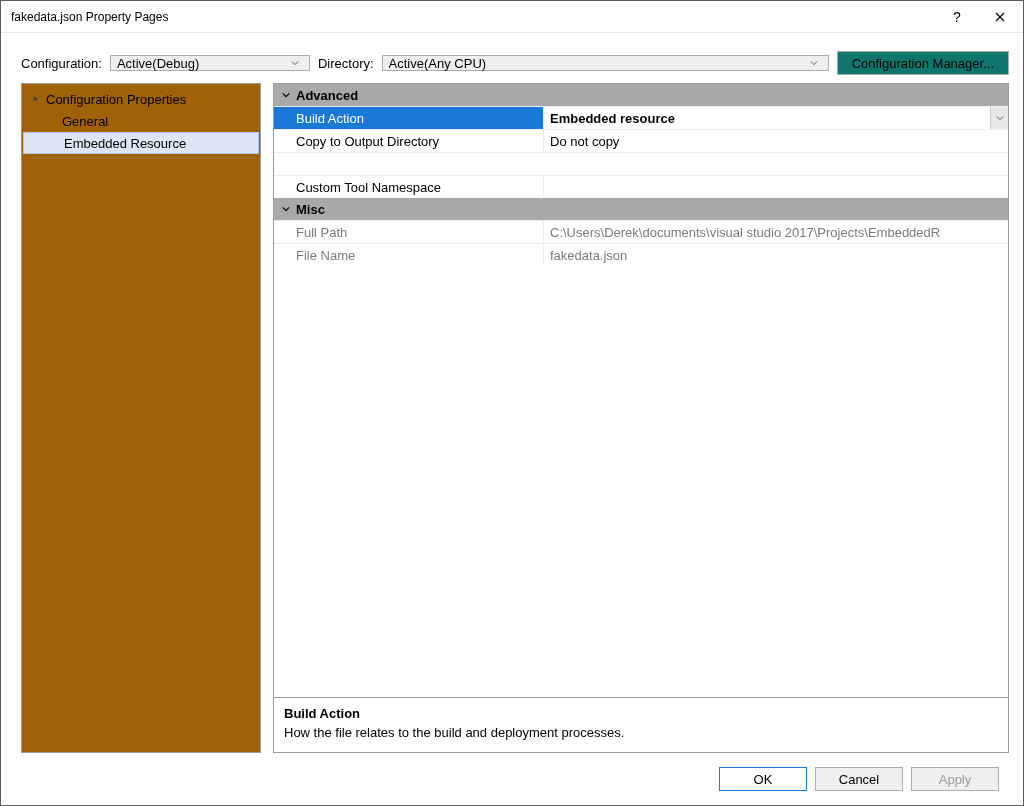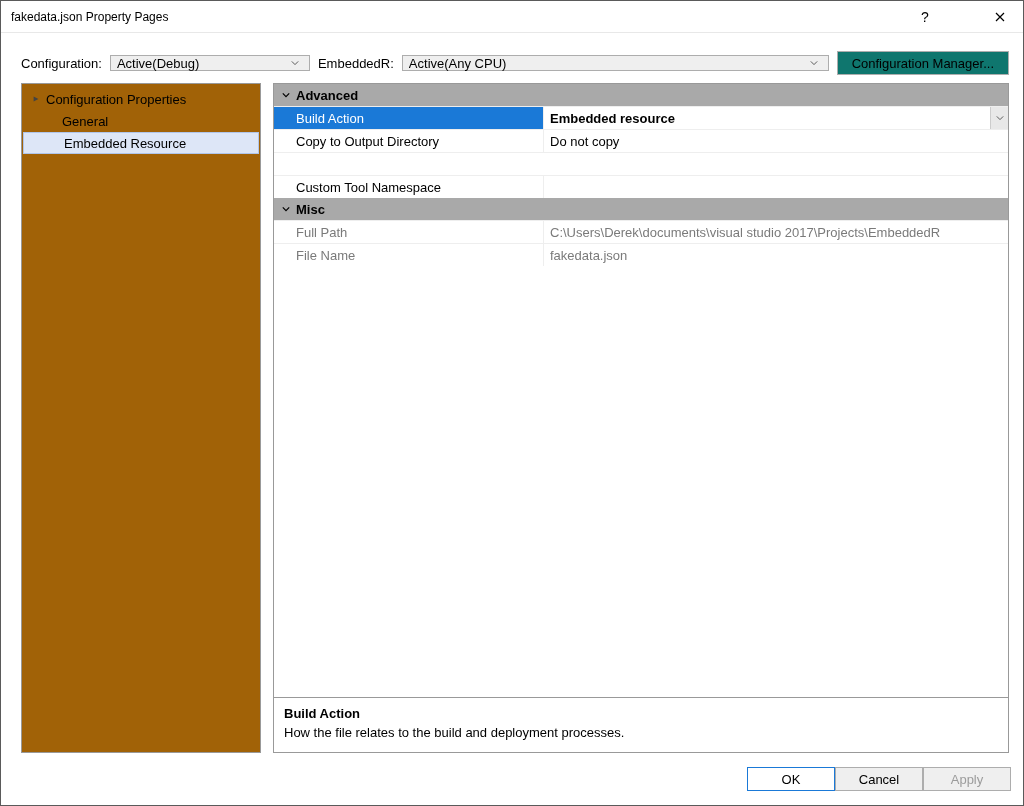--- a/index.html
+++ b/index.html
@@ -19,21 +19,20 @@
     background: #fff;
   }
   
   .titlebar {
     height: 32px;
     display: flex; align-items: center;
     padding-left: 10px;
     font-size: 12px;
     color: #000;
     border-bottom: 1px solid #e8e8e8;
-    gap: 32px;
   }
   .titlebar .title { flex: 1; }
   .titlebar .ctrls { display: flex; height: 100%; }
   .titlebar .ctrl {
     width: 46px; height: 100%;
     display: flex; align-items: center; justify-content: center;
     color: #000;
   }
   .titlebar .ctrl svg { width: 10px; height: 10px; }
   .titlebar .help {
@@ -188,21 +187,22 @@
     padding: 8px 10px 12px 10px;
     background: #fff;
     font-size: 13px;
   }
   .desc .dtitle { font-weight: 700; margin-bottom: 4px; }
 
   
   .footer {
     display:flex;
     justify-content:flex-end;
-    padding: 14px 12px 14px 0;
+    gap: 8px;
+    padding: 14px 24px 14px 0;
   }
   .footer .btn {
     width: 88px; height: 24px;
     border: 1px solid #adadad;
     background: #efefef;
     display:flex; align-items:center; justify-content:center;
     font-size: 13px;
   }
   .footer .btn.default {
     border: 1px solid #1a79d7;
@@ -232,21 +232,21 @@
   <div class="conf-row">
     <span class="lbl">Configuration:</span>
     <div class="combo conf">
       <span class="val">Active(Debug)</span>
       <span class="dd">
         <svg viewBox="0 0 10 10">
             <path d="M1 3 L5 7 L9 3" stroke="#555" fill="none" stroke-width="1.2"></path>
           </svg>
       </span>
     </div>
-    <span class="lbl">EmbeddedR:</span>
+    <span class="lbl">Directory:</span>
     <div class="combo plat">
       <span class="val">Active(Any CPU)</span>
       <span class="dd">
         <svg viewBox="0 0 10 10">
             <path d="M1 3 L5 7 L9 3" stroke="#555" fill="none" stroke-width="1.2"></path>
           </svg>
       </span>
     </div>
     <div class="btn-flat">Configuration Manager...</div>
   </div>

